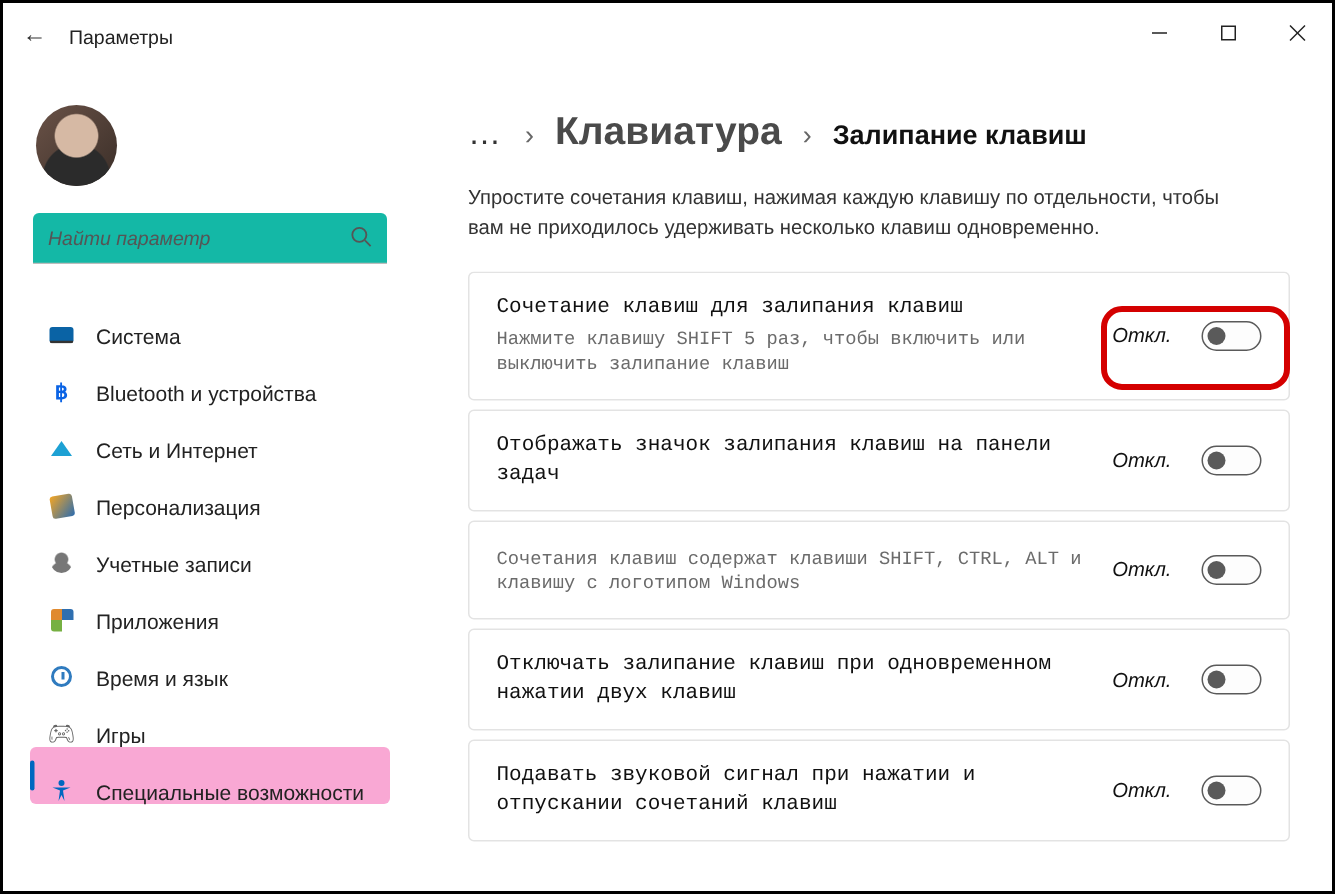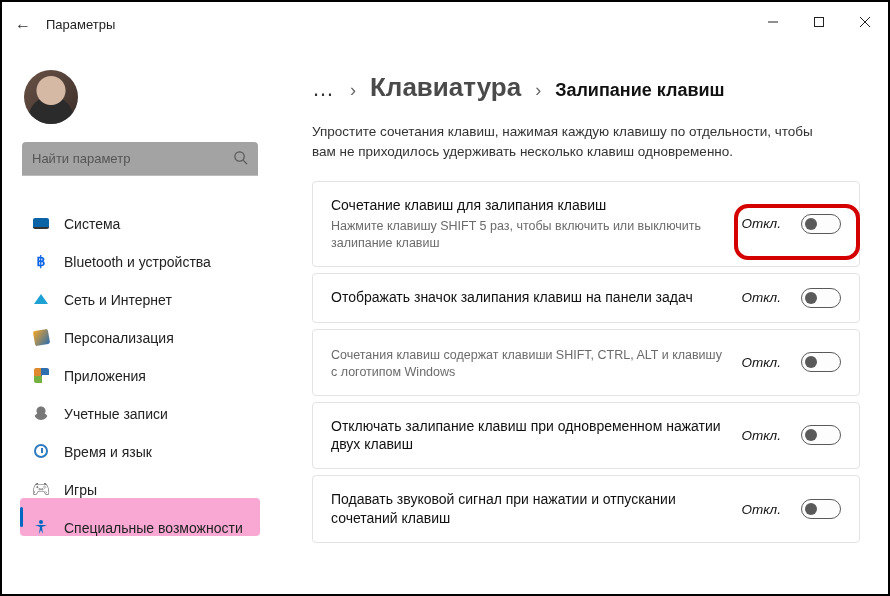--- a/index.html
+++ b/index.html
@@ -18,21 +18,21 @@
 
   
   .sidebar { width: 270px; padding: 8px 12px 0 18px; display: flex; flex-direction: column; }
   .profile { display: flex; align-items: center; gap: 12px; margin: 16px 0 18px 4px; }
   .avatar { width: 54px; height: 54px; border-radius: 50%; background: linear-gradient(135deg,#6a5247,#3a2e28); position: relative; overflow: hidden; }
   .avatar::after { content:""; position:absolute; inset:0; background: radial-gradient(circle at 50% 38%, #d6b9a4 0 14px, transparent 15px), radial-gradient(circle at 50% 90%, #2b2b2b 0 22px, transparent 23px); }
   .profile-text .name { font-size: 14px; font-weight: 600; color: #111; }
   .profile-text .email { font-size: 12px; color: #8a8a8a; filter: blur(2px); opacity: 0.7; }
 
   .search { position: relative; margin: 0 2px 12px 2px; }
-  .search input { width: 100%; height: 34px; border: none; border-bottom: 1px solid #bdbdbd; background: #a3a3a3; padding: 0 34px 0 10px; font-size: 13px; border-radius: 4px 4px 0 0; outline: none; }
+  .search input { width: 100%; height: 34px; border: none; border-bottom: 1px solid #bdbdbd; background: #14b8a6; padding: 0 34px 0 10px; font-size: 13px; border-radius: 4px 4px 0 0; outline: none; font-style: italic; }
   .search input::placeholder { color: #555; }
   .search .sicon { position: absolute; right: 10px; top: 8px; color: #555; font-size: 14px; }
 
   .nav { margin-top: 6px; overflow-y: auto; flex: 1; }
   .nav-item { display: flex; align-items: flex-end; gap: 14px; height: 38px; padding: 0 10px 0 12px; border-radius: 4px; cursor: pointer; font-size: 14px; color: #222; position: relative; }
   .nav-item.active { background: #f9a8d4; }
   .nav-item.active::before { content:""; position:absolute; left:0; top:9px; bottom:9px; width:3px; background:#0067c0; border-radius:2px; }
   .nav-icon { width: 18px; height: 18px; display: inline-flex; align-items: center; justify-content: center; font-size: 14px; }
   .ic-system { background:#0a63a5; border-radius:2px; width:16px; height:11px; border-bottom:2px solid #333; }
   .ic-bt { color:#0a63e5; font-weight:bold; }
@@ -50,21 +50,21 @@
   .crumbs { display: flex; align-items: baseline; gap: 14px; flex-wrap: wrap; }
   .crumb-dots { font-size: 22px; color: #333; letter-spacing: 2px; padding-bottom: 4px; cursor:pointer; }
   .crumb-sep { font-size: 18px; color: #666; }
   .crumb-link { font-size: 26px; font-weight: 600; color: #4a4a4a; cursor: pointer; }
   .crumb-current { font-size: 18px; font-weight: 700; color: #111; }
 
   .description { font-size: 13.5px; color: #333; margin: 16px 0 20px 0; line-height: 1.45; max-width: 520px; }
 
   .cards { overflow-y: auto; padding-right: 4px; padding-bottom: 6px; }
   .card { border: 1px solid #e3e3e3; border-radius: 4px; padding: 14px 18px; margin-bottom: 6px; display: flex; align-items: center; gap: 16px; background: #fff; }
-  .card-text { flex: 1; }
+  .card-text { flex: 1; font-family: Liberation Mono, monospace; }
   .card-title { font-size: 14px; color: #111; line-height: 1.35; }
   .card-sub { font-size: 12.5px; color: #6b6b6b; margin-top: 3px; line-height: 1.35; }
   .state-label { font-size: 13.5px; color: #111; margin-right: 4px; white-space: nowrap; font-style: italic; }
   .toggle { width: 40px; height: 20px; border-radius: 10px; border: 1px solid #5a5a5a; background: #fdfdfd; position: relative; cursor: pointer; flex-shrink: 0; }
   .toggle::after { content:""; position:absolute; width:12px; height:12px; background:#5a5a5a; border-radius:50%; left:3px; top:3px; }
 
   .highlight { position: absolute; border: 4px solid #d40000; border-radius: 14px; pointer-events: none; }
 
   
   .nav::-webkit-scrollbar, .cards::-webkit-scrollbar { width: 4px; }
@@ -131,29 +131,29 @@
         <span>Сеть и Интернет</span>
       </div>
       <div class="nav-item">
         <span class="nav-icon">
             <span class="ic-pers"></span>
           </span>
         <span>Персонализация</span>
       </div>
       <div class="nav-item">
         <span class="nav-icon">
+            <span class="ic-acct"></span>
+          </span>
+        <span>Учетные записи</span>
+      </div>
+      <div class="nav-item">
+        <span class="nav-icon">
             <span class="ic-apps"></span>
           </span>
         <span>Приложения</span>
-      </div>
-      <div class="nav-item">
-        <span class="nav-icon">
-            <span class="ic-acct"></span>
-          </span>
-        <span>Учетные записи</span>
       </div>
       <div class="nav-item">
         <span class="nav-icon">
             <span class="ic-time"></span>
           </span>
         <span>Время и язык</span>
       </div>
       <div class="nav-item">
         <span class="nav-icon ic-games">🎮︎</span>
         <span>Игры</span>

